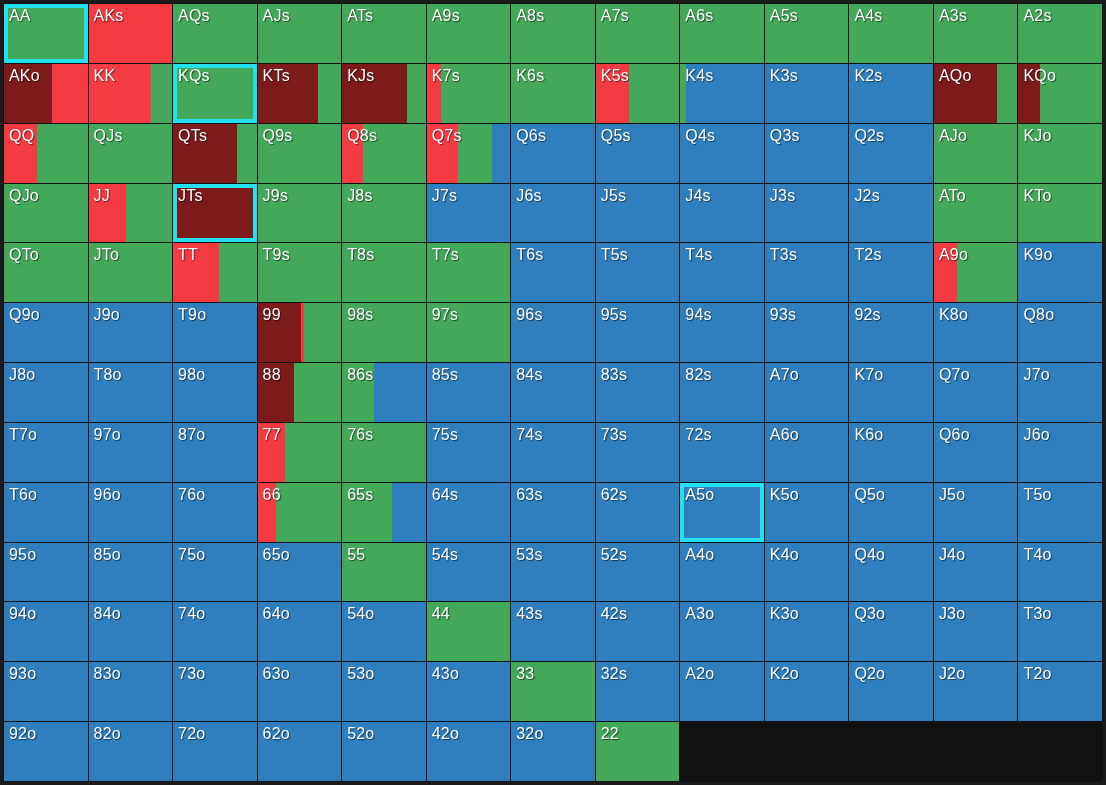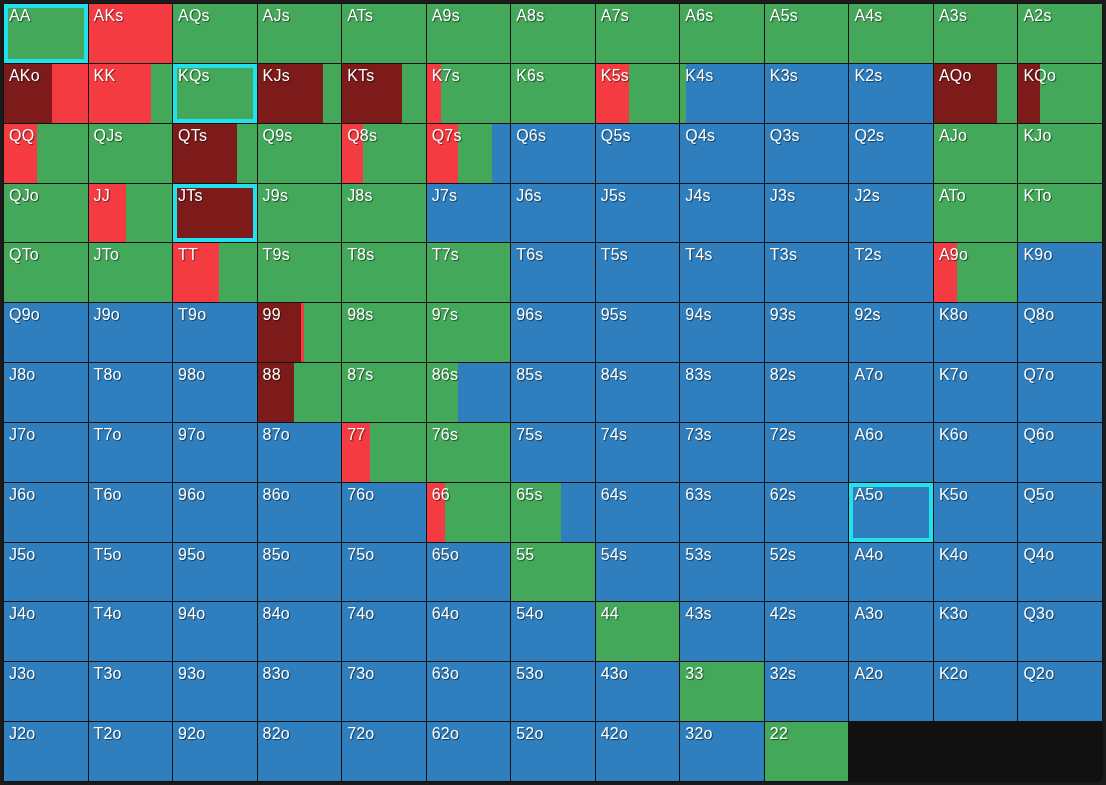--- a/index.html
+++ b/index.html
@@ -157,31 +157,31 @@
         <span class="cell-label">KK</span>
       </div>
       <div class="cell selected">
         <div class="fills">
           <div class="seg" style="width: 100%; background: rgb(68, 168, 90);"></div>
         </div>
         <span class="cell-label">KQs</span>
       </div>
       <div class="cell">
         <div class="fills">
+          <div class="seg" style="width: 72%; background: rgb(125, 26, 26);"></div>
+          <div class="seg" style="width: 28%; background: rgb(68, 168, 90);"></div>
+        </div>
+        <span class="cell-label">KTs</span>
+      </div>
+      <div class="cell">
+        <div class="fills">
           <div class="seg" style="width: 78%; background: rgb(125, 26, 26);"></div>
           <div class="seg" style="width: 22%; background: rgb(68, 168, 90);"></div>
         </div>
         <span class="cell-label">KJs</span>
-      </div>
-      <div class="cell">
-        <div class="fills">
-          <div class="seg" style="width: 72%; background: rgb(125, 26, 26);"></div>
-          <div class="seg" style="width: 28%; background: rgb(68, 168, 90);"></div>
-        </div>
-        <span class="cell-label">KTs</span>
       </div>
       <div class="cell">
         <div class="fills">
           <div class="seg" style="width: 17%; background: rgb(244, 59, 65);"></div>
           <div class="seg" style="width: 83%; background: rgb(68, 168, 90);"></div>
         </div>
         <span class="cell-label">K7s</span>
       </div>
       <div class="cell">
         <div class="fills">
@@ -571,26 +571,20 @@
       </div>
       <div class="cell">
         <div class="fills">
           <div class="seg" style="width: 44%; background: rgb(125, 26, 26);"></div>
           <div class="seg" style="width: 56%; background: rgb(68, 168, 90);"></div>
         </div>
         <span class="cell-label">88</span>
       </div>
       <div class="cell">
         <div class="fills">
-          <div class="seg" style="width: 100%; background: rgb(68, 168, 90);"></div>
-        </div>
-        <span class="cell-label">87s</span>
-      </div>
-      <div class="cell">
-        <div class="fills">
           <div class="seg" style="width: 38%; background: rgb(68, 168, 90);"></div>
           <div class="seg" style="width: 62%; background: rgb(47, 127, 191);"></div>
         </div>
         <span class="cell-label">86s</span>
       </div>
       <div class="cell">
         <div class="fills">
           <div class="seg" style="width: 100%; background: rgb(47, 127, 191);"></div>
         </div>
         <span class="cell-label">85s</span>
@@ -720,26 +714,20 @@
         <div class="fills">
           <div class="seg" style="width: 100%; background: rgb(47, 127, 191);"></div>
         </div>
         <span class="cell-label">T6o</span>
       </div>
       <div class="cell">
         <div class="fills">
           <div class="seg" style="width: 100%; background: rgb(47, 127, 191);"></div>
         </div>
         <span class="cell-label">96o</span>
-      </div>
-      <div class="cell">
-        <div class="fills">
-          <div class="seg" style="width: 100%; background: rgb(47, 127, 191);"></div>
-        </div>
-        <span class="cell-label">86o</span>
       </div>
       <div class="cell">
         <div class="fills">
           <div class="seg" style="width: 100%; background: rgb(47, 127, 191);"></div>
         </div>
         <span class="cell-label">76o</span>
       </div>
       <div class="cell">
         <div class="fills">
           <div class="seg" style="width: 22%; background: rgb(244, 59, 65);"></div>

